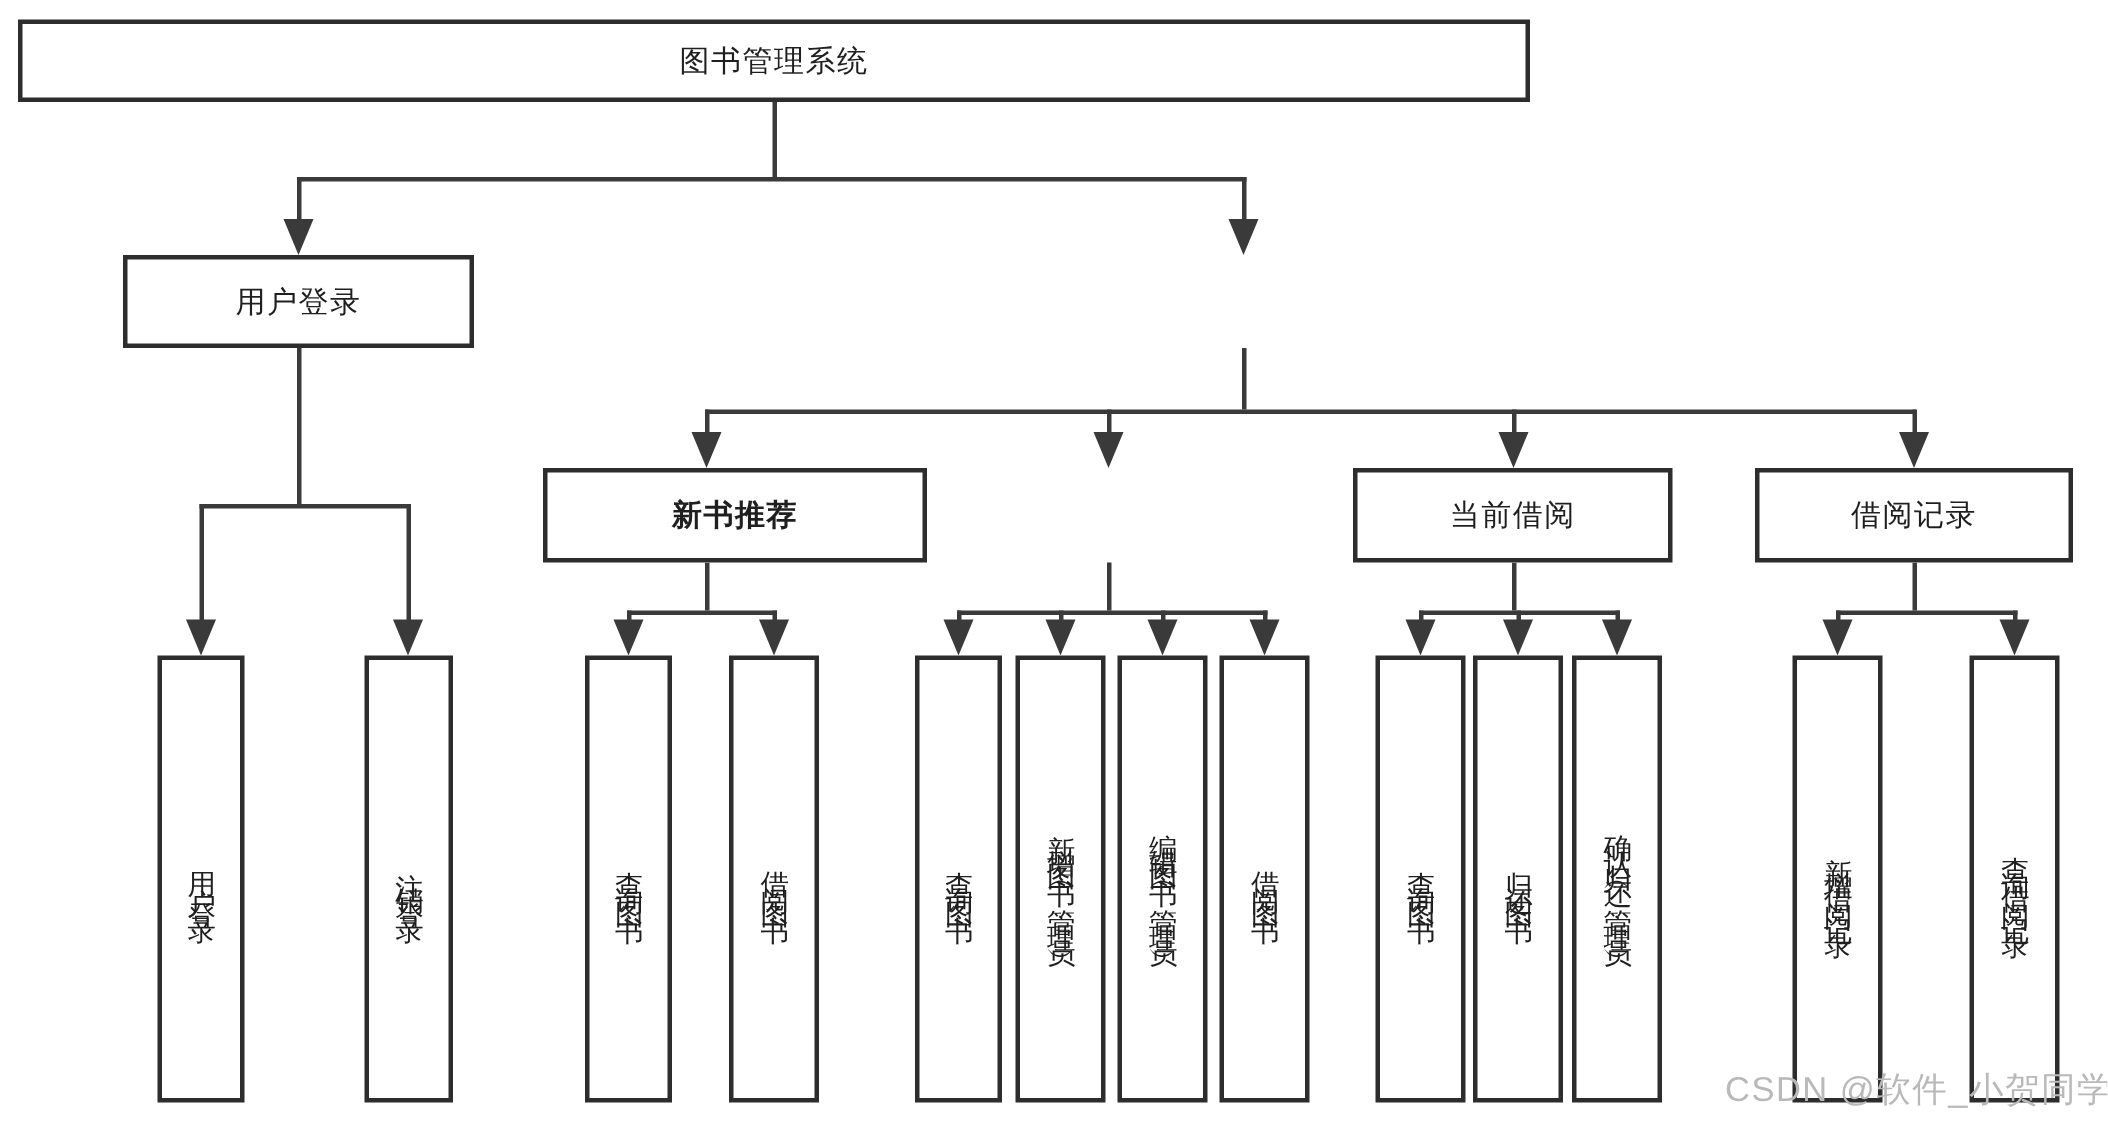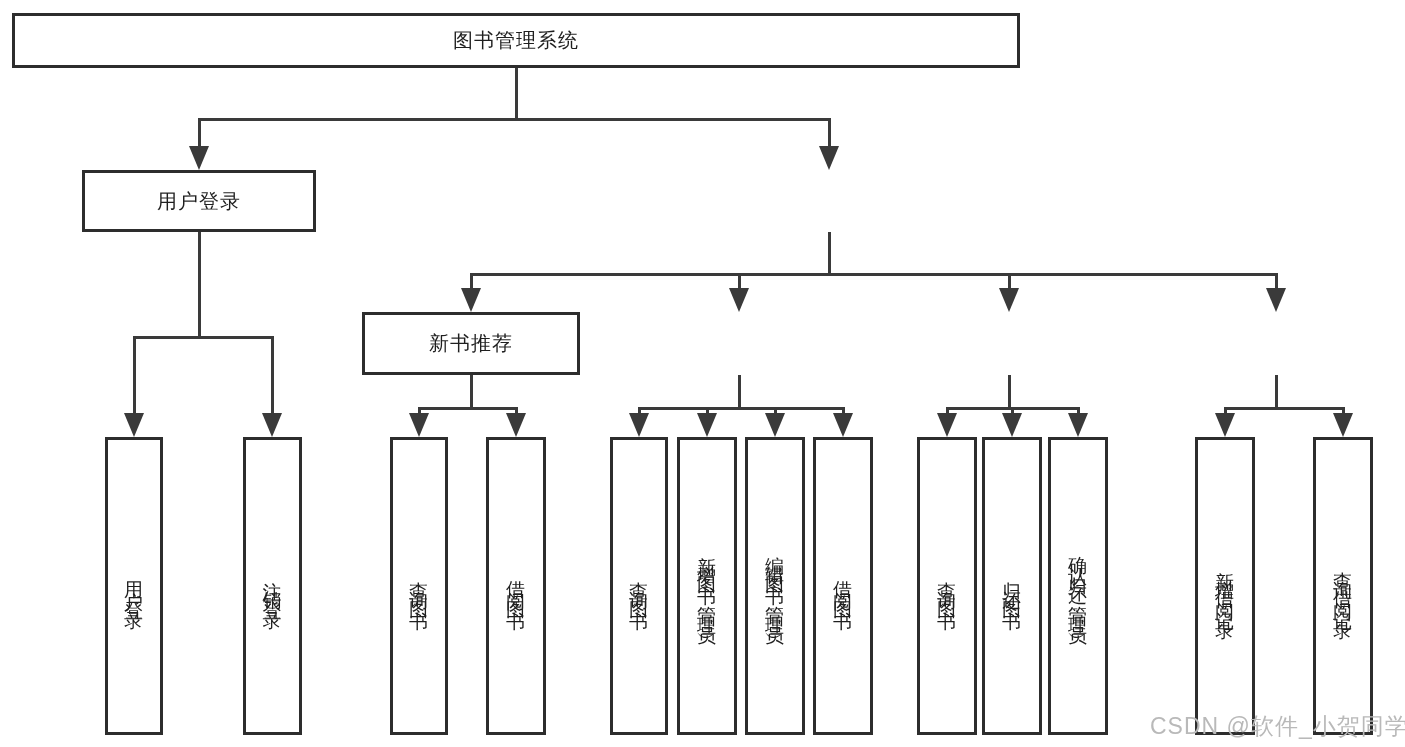--- a/index.html
+++ b/index.html
@@ -110,22 +110,28 @@
   <div class="hline" style="left:470px; top:273px; width:807px;"></div>
   <div class="vline" style="left:470px; top:273px; height:17px;"></div>
   <div class="arrow" style="left:461px; top:288px;"></div>
   <div class="vline" style="left:738px; top:273px; height:17px;"></div>
   <div class="arrow" style="left:729px; top:288px;"></div>
   <div class="vline" style="left:1008px; top:273px; height:17px;"></div>
   <div class="arrow" style="left:999px; top:288px;"></div>
   <div class="vline" style="left:1275px; top:273px; height:17px;"></div>
   <div class="arrow" style="left:1266px; top:288px;"></div>
 
-  <div class="box" style="left:362px; top:312px; width:218px; height:63px;">
+  <div class="box" style="left:362px; top:312px; width:256px; height:63px;font-weight:bold;">
     <span>新书推荐</span>
+  </div>
+  <div class="box" style="left:902px; top:312px; width:213px; height:63px;">
+    <span>当前借阅</span>
+  </div>
+  <div class="box" style="left:1170px; top:312px; width:212px; height:63px;">
+    <span>借阅记录</span>
   </div>
 
   <div class="vline" style="left:470px; top:375px; height:32px;"></div>
   <div class="hline" style="left:418px; top:407px; width:100px;"></div>
   <div class="vline" style="left:418px; top:407px; height:8px;"></div>
   <div class="arrow" style="left:409px; top:413px;"></div>
   <div class="vline" style="left:515px; top:407px; height:8px;"></div>
   <div class="arrow" style="left:506px; top:413px;"></div>
 
   <div class="vline" style="left:738px; top:375px; height:32px;"></div>

